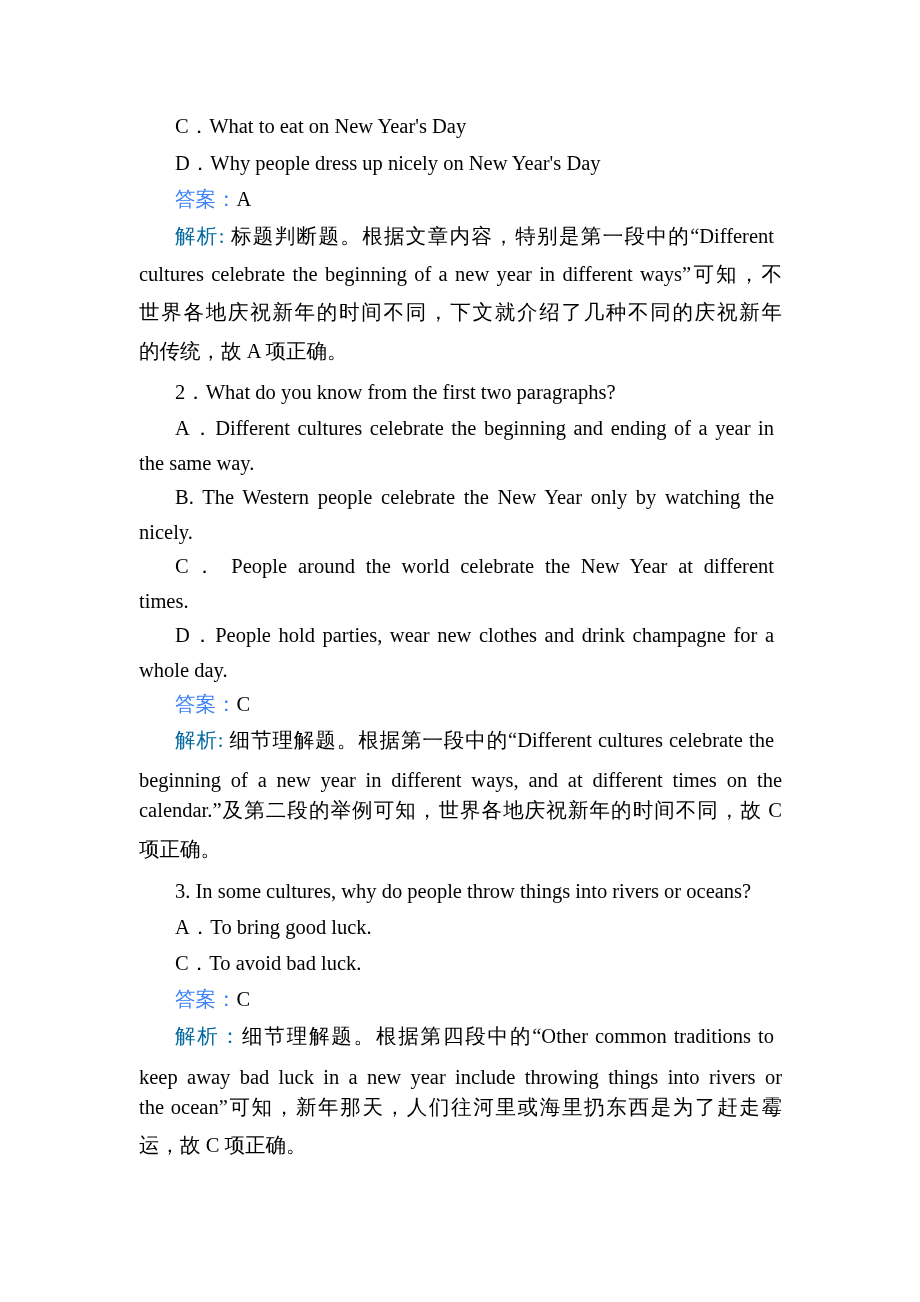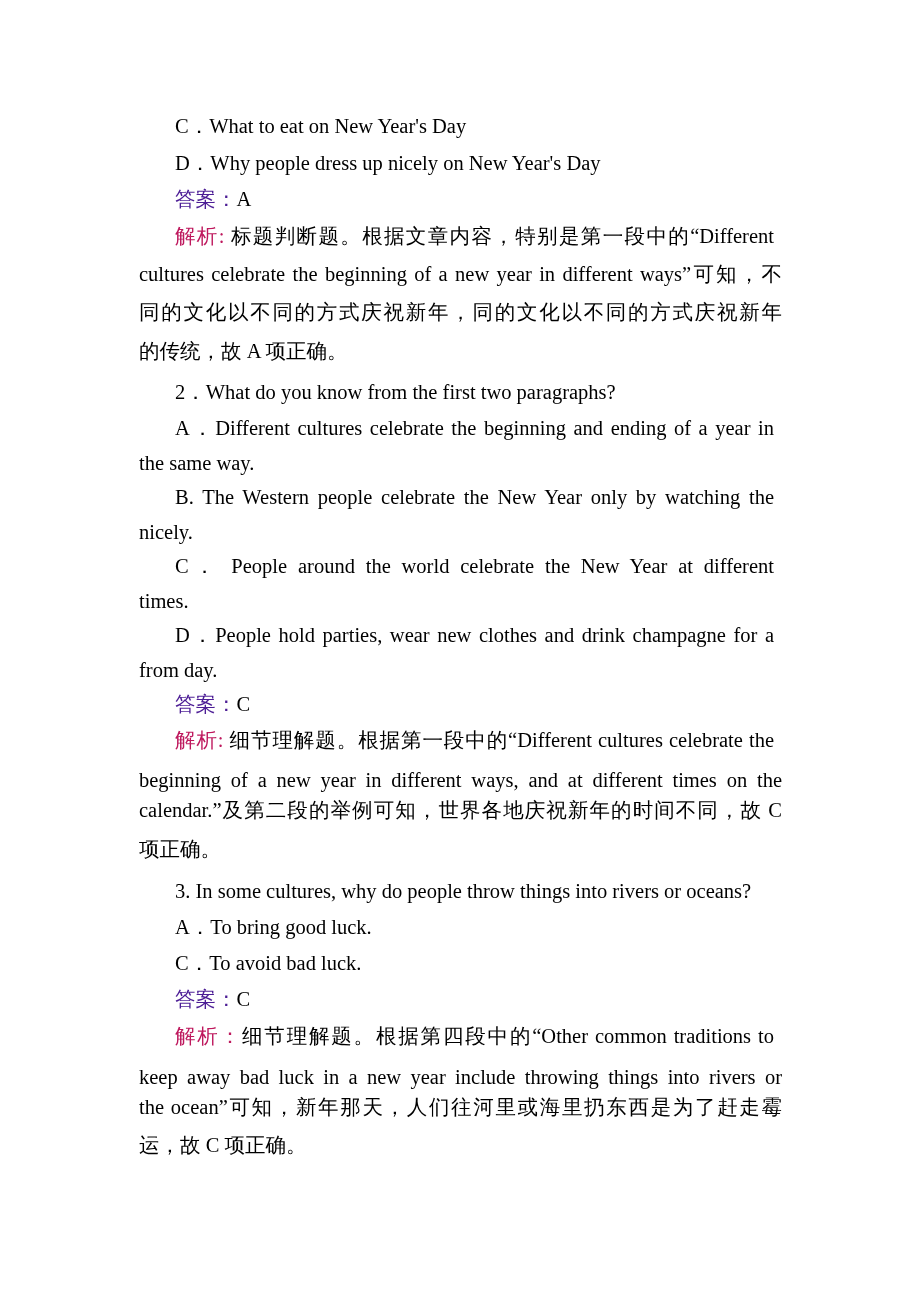--- a/index.html
+++ b/index.html
@@ -8,50 +8,50 @@
     font-family: "Liberation Serif", "DejaVu Serif", serif;
     color: #000000;
   }
   .page { position: absolute; left: 139px; top: 0; width: 643px; }
   .line {
     position: absolute; left: 0; width: 643px;
     font-size: 20.5px; line-height: 24px; white-space: nowrap;
   }
   .indent { left: 36px; width: 599px; }
   .justify { text-align: justify; text-align-last: justify; white-space: normal; }
-  .red { color: #4c1d95; }
-  .blue { color: #be185d; }
+  .red { color: #3b82f6; }
+  .blue { color: #0369a1; }
   .col2 { position: absolute; left: 357px; white-space: nowrap; }
 </style>
 </head>
 <body>
 
 <div class="page">
 
   <div class="line indent" style="top:114px">C．What to eat on New Year's Day</div>
   <div class="line indent" style="top:151px">D．Why people dress up nicely on New Year's Day</div>
   <div class="line indent" style="top:187px">
     <span class="red">答案：</span><span>A</span>
   </div>
   <div class="line indent justify" style="top:224px">
     <span class="blue">解析:</span><span> 标题判断题。根据文章内容，特别是第一段中的“Different</span>
   </div>
   <div class="line justify" style="top:262px">cultures celebrate the beginning of a new year in different ways”可知，不</div>
-  <div class="line justify" style="top:300px">同的文化以不同的方式庆祝新年，同的文化以不同的方式庆祝新年</div>
+  <div class="line justify" style="top:300px">世界各地庆祝新年的时间不同，下文就介绍了几种不同的庆祝新年</div>
   <div class="line" style="top:339px">的传统，故 A 项正确。</div>
 
   <div class="line indent" style="top:380px">2．What do you know from the first two paragraphs?</div>
   <div class="line indent justify" style="top:416px">A．Different cultures celebrate the beginning and ending of a year in</div>
   <div class="line" style="top:451px">the same way.</div>
   <div class="line indent justify" style="top:485px">B. The Western people celebrate the New Year only by watching the</div>
   <div class="line" style="top:520px">nicely.</div>
   <div class="line indent justify" style="top:554px">C． People around the world celebrate the New Year at different</div>
   <div class="line" style="top:589px">times.</div>
   <div class="line indent justify" style="top:623px">D．People hold parties, wear new clothes and drink champagne for a</div>
-  <div class="line" style="top:658px">from day.</div>
+  <div class="line" style="top:658px">whole day.</div>
   <div class="line indent" style="top:692px">
     <span class="red">答案：</span><span>C</span>
   </div>
   <div class="line indent justify" style="top:728px">
     <span class="blue">解析:</span><span> 细节理解题。根据第一段中的“Different cultures celebrate the</span>
   </div>
   <div class="line justify" style="top:768px">beginning of a new year in different ways, and at different times on the</div>
   <div class="line justify" style="top:798px">calendar.”及第二段的举例可知，世界各地庆祝新年的时间不同，故 C</div>
   <div class="line" style="top:837px">项正确。</div>
 

